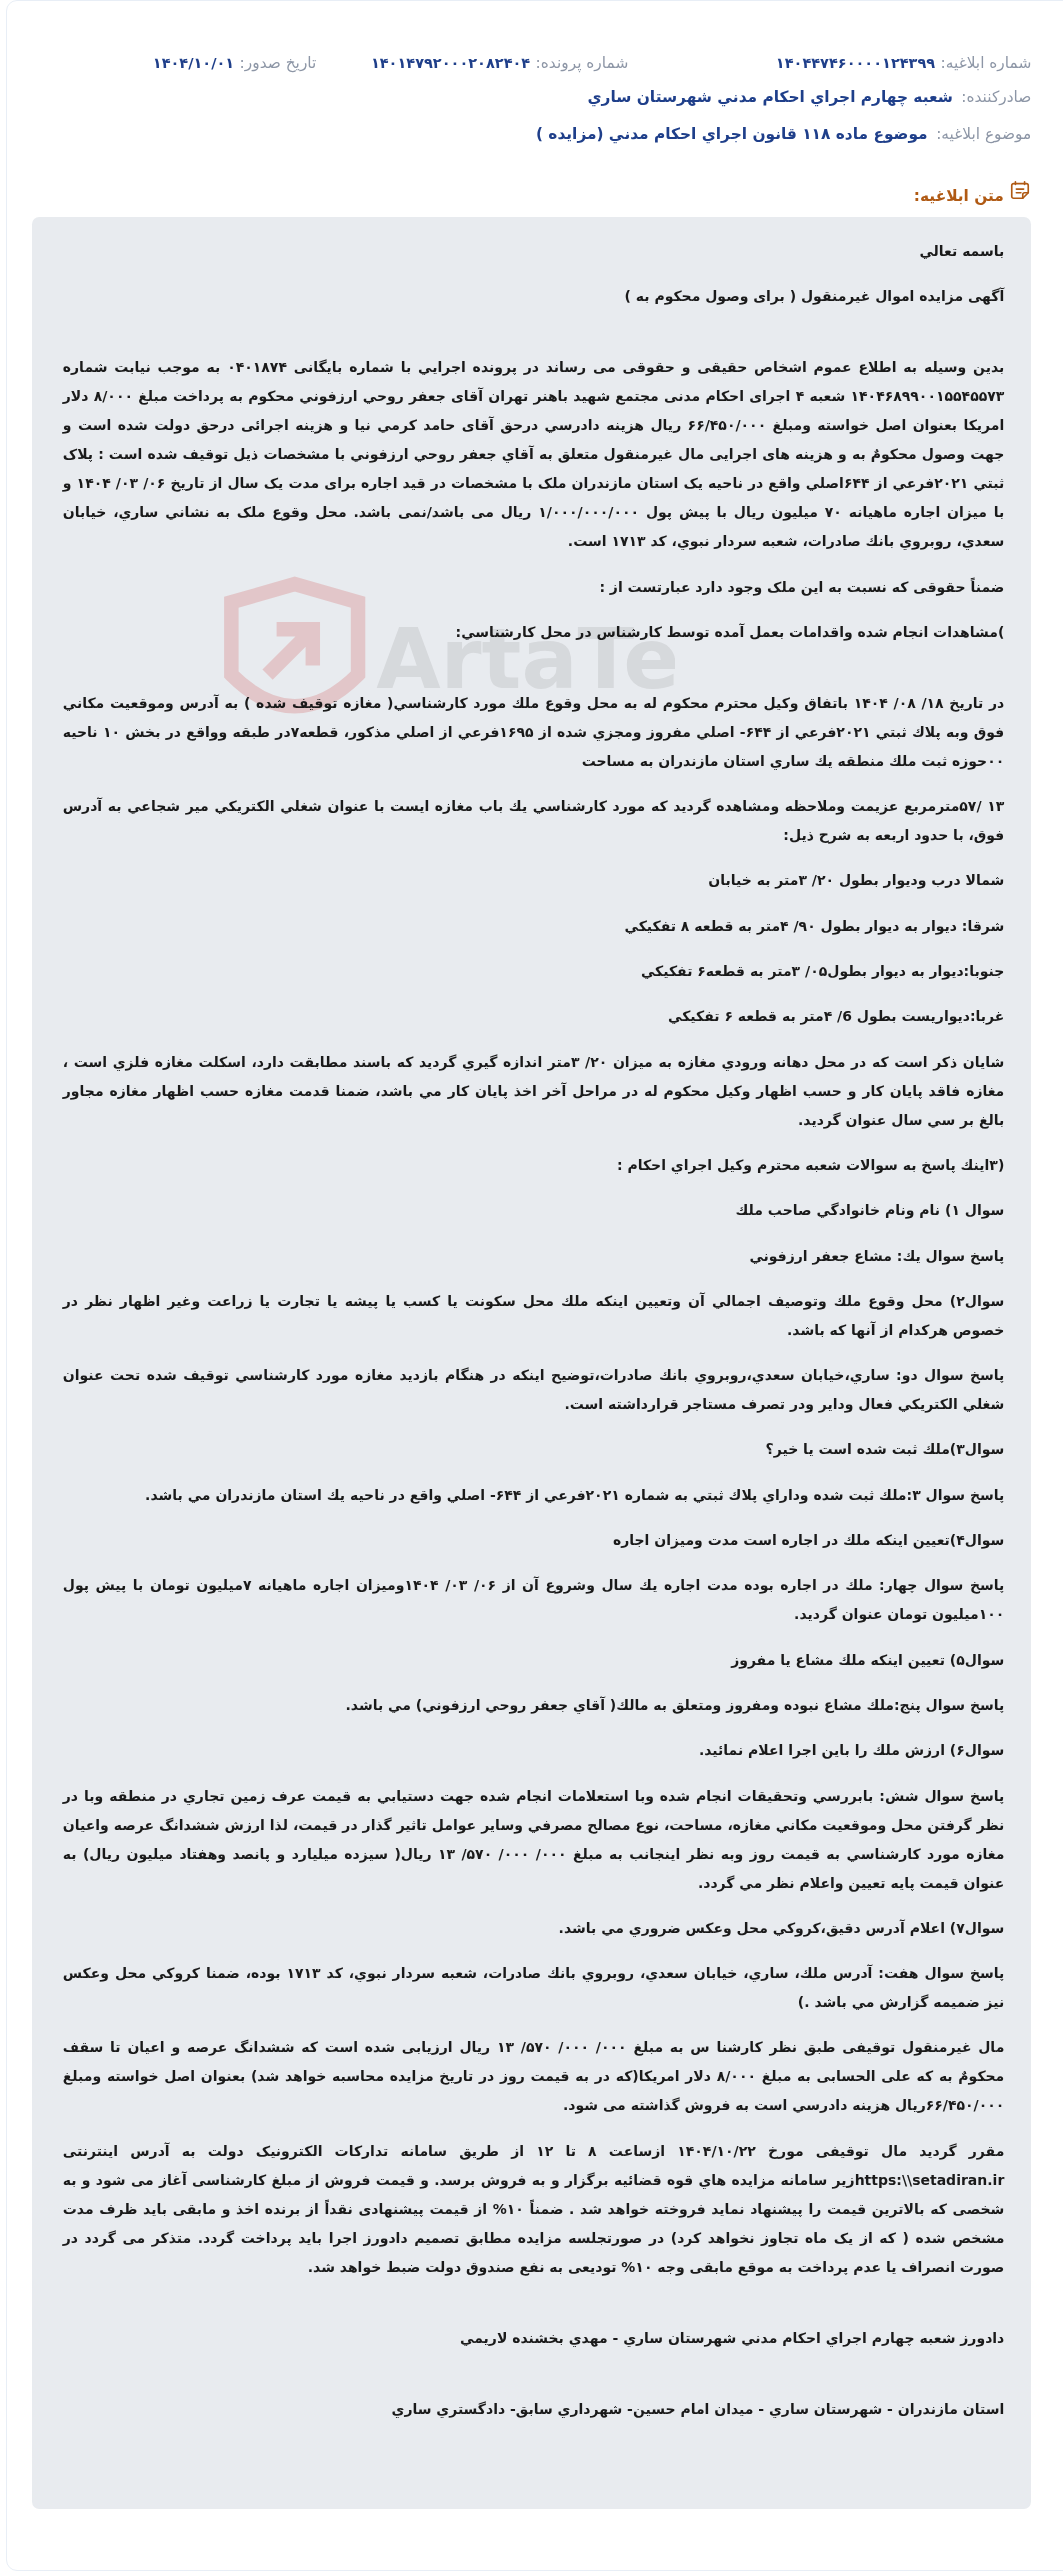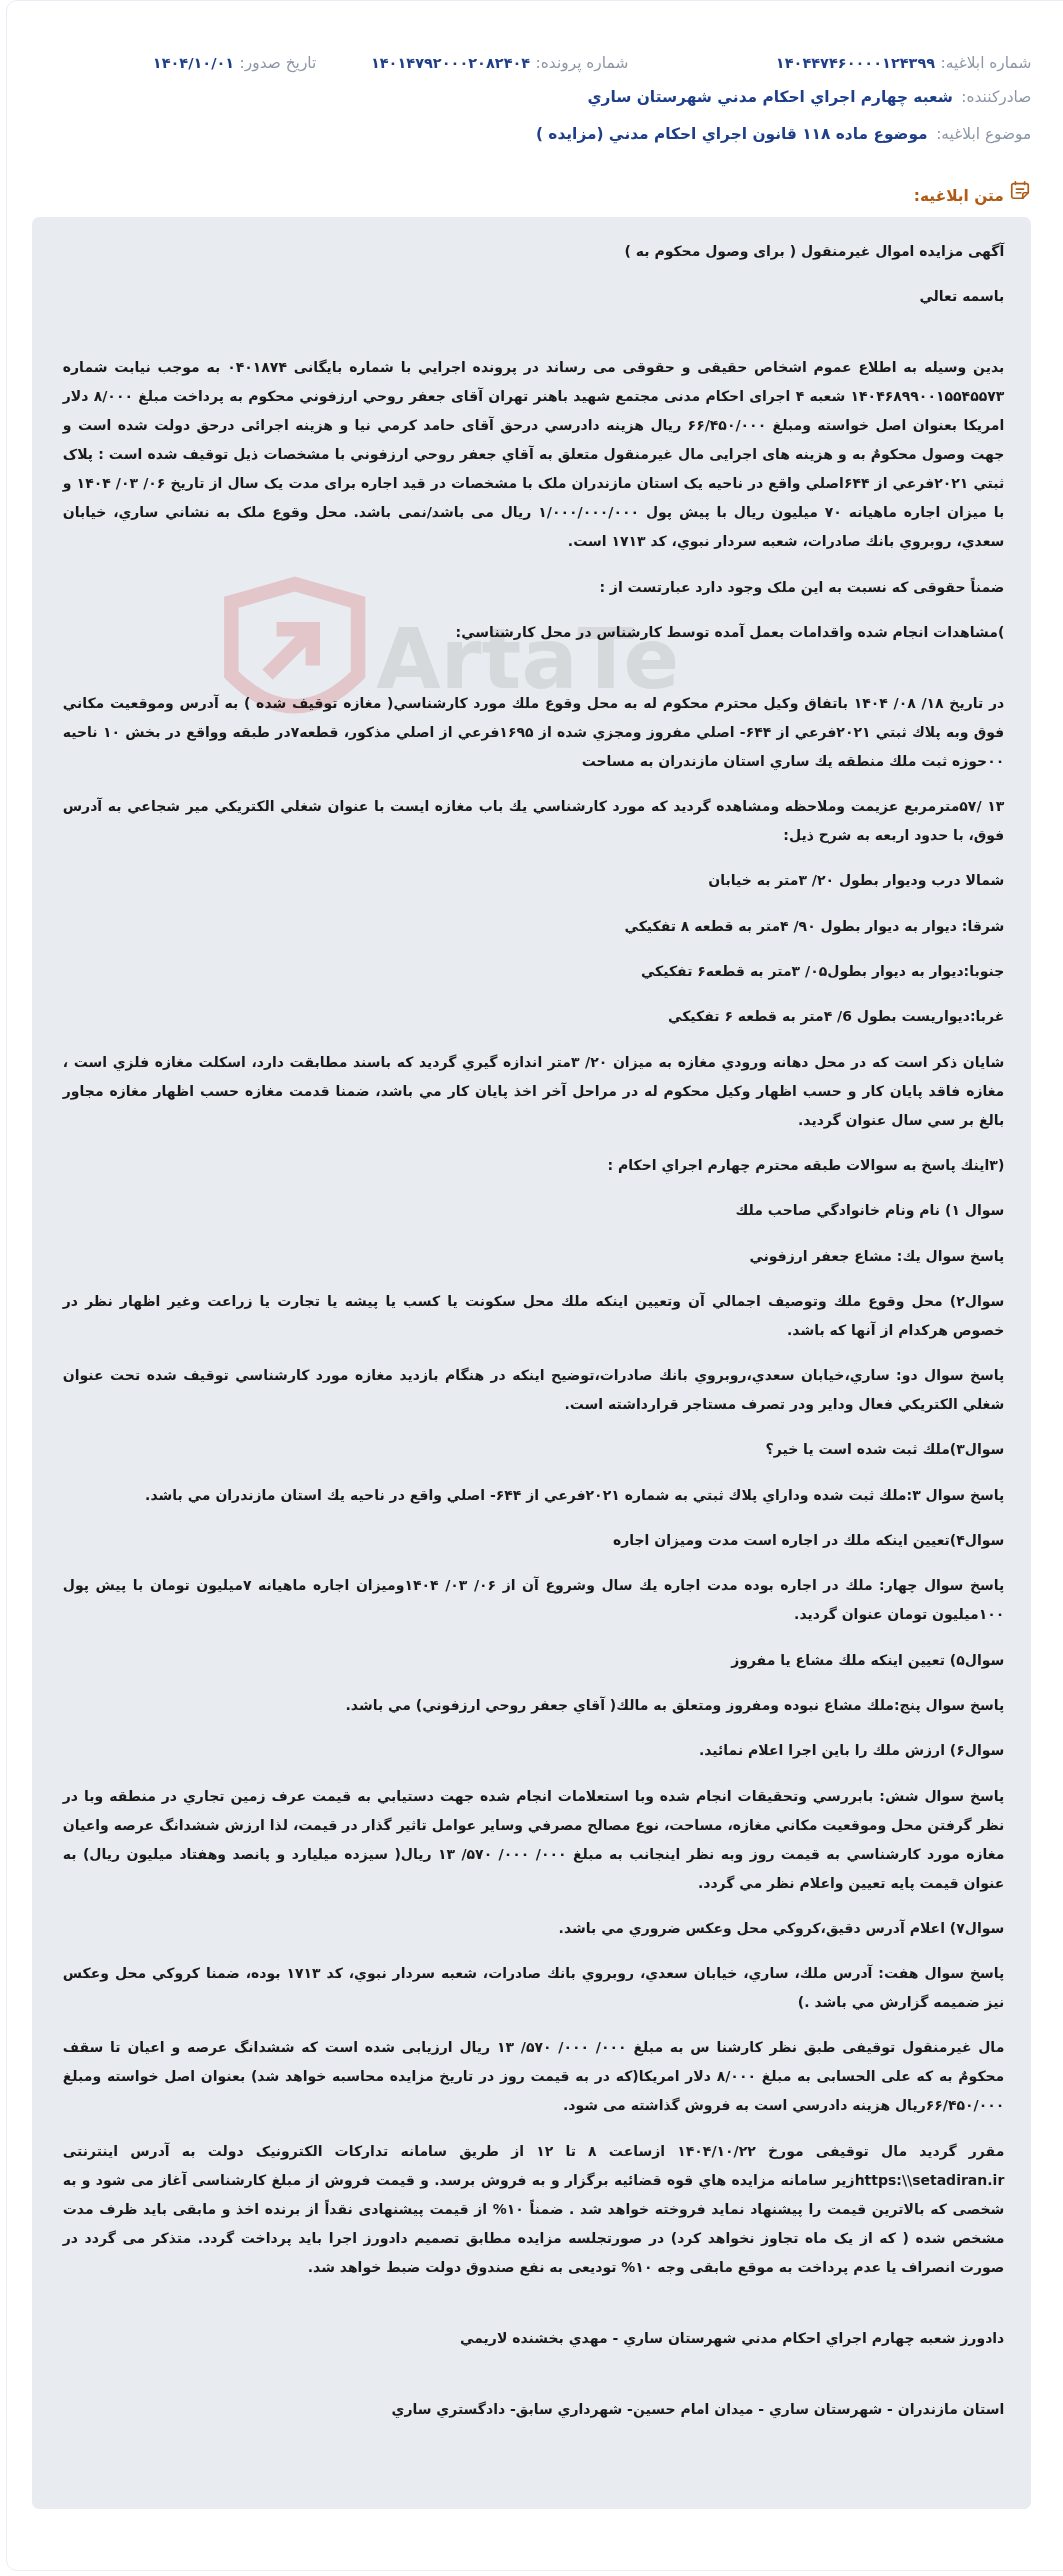--- a/index.html
+++ b/index.html
@@ -151,33 +151,33 @@
   <div class="textbox">
     <svg class="watermark" viewBox="0 0 520 200">
       <g fill="none" stroke="#c9302c" stroke-width="16" opacity="0.35">
         <path d="M30 40 L100 20 L170 40 L170 120 Q100 190 30 120 Z"></path>
         <path d="M70 120 L120 70 M80 70 L120 70 L120 110"></path>
       </g>
       <text x="190" y="135" font-family="DejaVu Sans, sans-serif" font-size="92" font-weight="bold" fill="#8c8c8c" opacity="0.35" direction="ltr">ArtaTend</text>
     </svg>
 
     <div class="textbox-inner">
+      <p class="para">باسمه تعالي</p>
       <p class="para">آگهی مزایده اموال غیرمنقول ( برای وصول محکوم به )</p>
-      <p class="para">باسمه تعالي</p>
       <p class="para gap-lg">بدين وسيله به اطلاع عموم اشخاص حقیقی و حقوقی می رساند در پرونده اجرايي با شماره بايگانی ۰۴۰۱۸۷۴   به موجب نيابت شماره ۱۴۰۴۶۸۹۹۰۰۱۵۵۴۵۵۷۳ شعبه ۴ اجرای احکام مدنی مجتمع شهید باهنر تهران آقای جعفر روحي ارزفوني محكوم به پرداخت مبلغ ۸/۰۰۰ دلار امريكا بعنوان اصل خواسته ومبلغ ۶۶/۴۵۰/۰۰۰ ريال هزينه دادرسي درحق آقای حامد كرمي نيا و هزینه اجرائی درحق دولت شده است  و جهت وصول محکومٌ به و هزینه های اجرایی مال غیرمنقول متعلق به آقاي جعفر روحي ارزفوني با مشخصات ذیل توقیف شده است : پلاک ثبتي ۲۰۲۱فرعي از ۶۴۴اصلي واقع در ناحيه یک استان مازندران ملک با مشخصات در قید اجاره برای مدت یک سال از تاریخ ۰۶/ ۰۳/ ۱۴۰۴ و با ميزان اجاره ماهيانه ۷۰ ميليون ريال با پيش پول ۱/۰۰۰/۰۰۰/۰۰۰  ريال می باشد/نمی باشد. محل وقوع ملک به نشاني ساري، خيابان سعدي، روبروي بانك صادرات، شعبه سردار نبوي، كد ۱۷۱۳  است.</p>
       <p class="para">ضمناً حقوقی که نسبت به این ملک وجود دارد عبارتست از :</p>
       <p class="para">)مشاهدات انجام شده واقدامات بعمل آمده توسط كارشناس در محل كارشناسي:</p>
       <p class="para gap-lg">در تاريخ ۱۸/ ۰۸/ ۱۴۰۴ باتفاق وكيل محترم محكوم له به محل وقوع ملك مورد كارشناسي( مغازه توقيف شده ) به آدرس وموقعيت مكاني فوق  وبه پلاك ثبتي ۲۰۲۱فرعي از ۶۴۴- اصلي مفروز ومجزي شده از ۱۶۹۵فرعي از اصلي مذكور، قطعه۷در طبقه  وواقع در بخش ۱۰ ناحيه ۰۰حوزه ثبت ملك منطقه يك ساري استان مازندران به مساحت</p>
       <p class="para">۱۳ /۵۷مترمربع عزيمت وملاحظه ومشاهده گرديد كه مورد كارشناسي يك  باب مغازه ايست با عنوان شغلي الكتريكي مير شجاعي به آدرس فوق، با حدود اربعه به شرح ذيل:</p>
       <p class="para">شمالا درب وديوار بطول ۲۰/ ۳متر به خيابان</p>
       <p class="para">شرقا: ديوار به ديوار بطول ۹۰/ ۴متر به قطعه ۸ تفكيكي</p>
       <p class="para">جنوبا:ديوار به ديوار بطول۰۵/ ۳متر به قطعه۶ تفكيكي</p>
       <p class="para">غربا:ديواريست بطول 6/ ۴متر به قطعه ۶ تفكيكي</p>
       <p class="para">شايان ذكر است كه در محل دهانه ورودي مغازه به ميزان ۲۰/ ۳متر اندازه گيري گرديد كه باسند مطابقت دارد، اسكلت مغازه فلزي است ، مغازه فاقد پايان كار و حسب اظهار وكيل محكوم له در مراحل آخر اخذ پايان كار مي باشد، ضمنا قدمت مغازه حسب اظهار مغازه مجاور بالغ بر سي سال عنوان گرديد.</p>
-      <p class="para">(۳اينك پاسخ به سوالات  طبقه محترم چهارم اجراي احكام :</p>
+      <p class="para">(۳اينك پاسخ به سوالات  شعبه محترم وكيل اجراي احكام :</p>
       <p class="para">سوال ۱) نام ونام خانوادگي صاحب ملك</p>
       <p class="para">پاسخ سوال يك: مشاع جعفر ارزفوني</p>
       <p class="para">سوال۲) محل وقوع ملك وتوصيف اجمالي آن وتعيين اينكه ملك محل سكونت يا كسب يا پيشه يا تجارت يا زراعت وغير اظهار نظر در خصوص هركدام از آنها كه باشد.</p>
       <p class="para">پاسخ سوال دو: ساري،خيابان سعدي،روبروي بانك صادرات،توضيح اينكه در هنگام بازديد مغازه مورد كارشناسي توقيف شده تحت عنوان شغلي الكتريكي فعال وداير ودر تصرف مستاجر قرارداشته است.</p>
       <p class="para">سوال۳)ملك ثبت شده است يا خير؟</p>
       <p class="para">پاسخ سوال ۳:ملك ثبت شده وداراي پلاك ثبتي به شماره ۲۰۲۱فرعي از ۶۴۴- اصلي واقع در ناحيه يك استان مازندران مي باشد.</p>
       <p class="para">سوال۴)تعيين اينكه ملك در اجاره است مدت وميزان اجاره</p>
       <p class="para">پاسخ سوال چهار: ملك در اجاره بوده مدت اجاره يك سال وشروع آن از ۰۶/ ۰۳/ ۱۴۰۴وميزان اجاره ماهيانه ۷ميليون تومان با پيش پول ۱۰۰ميليون تومان عنوان گرديد.</p>
       <p class="para">سوال۵) تعيين اينكه ملك مشاع يا مفروز</p>
       <p class="para">پاسخ سوال پنج:ملك مشاع نبوده ومفروز ومتعلق به مالك( آقاي جعفر روحي ارزفوني) مي باشد.</p>

